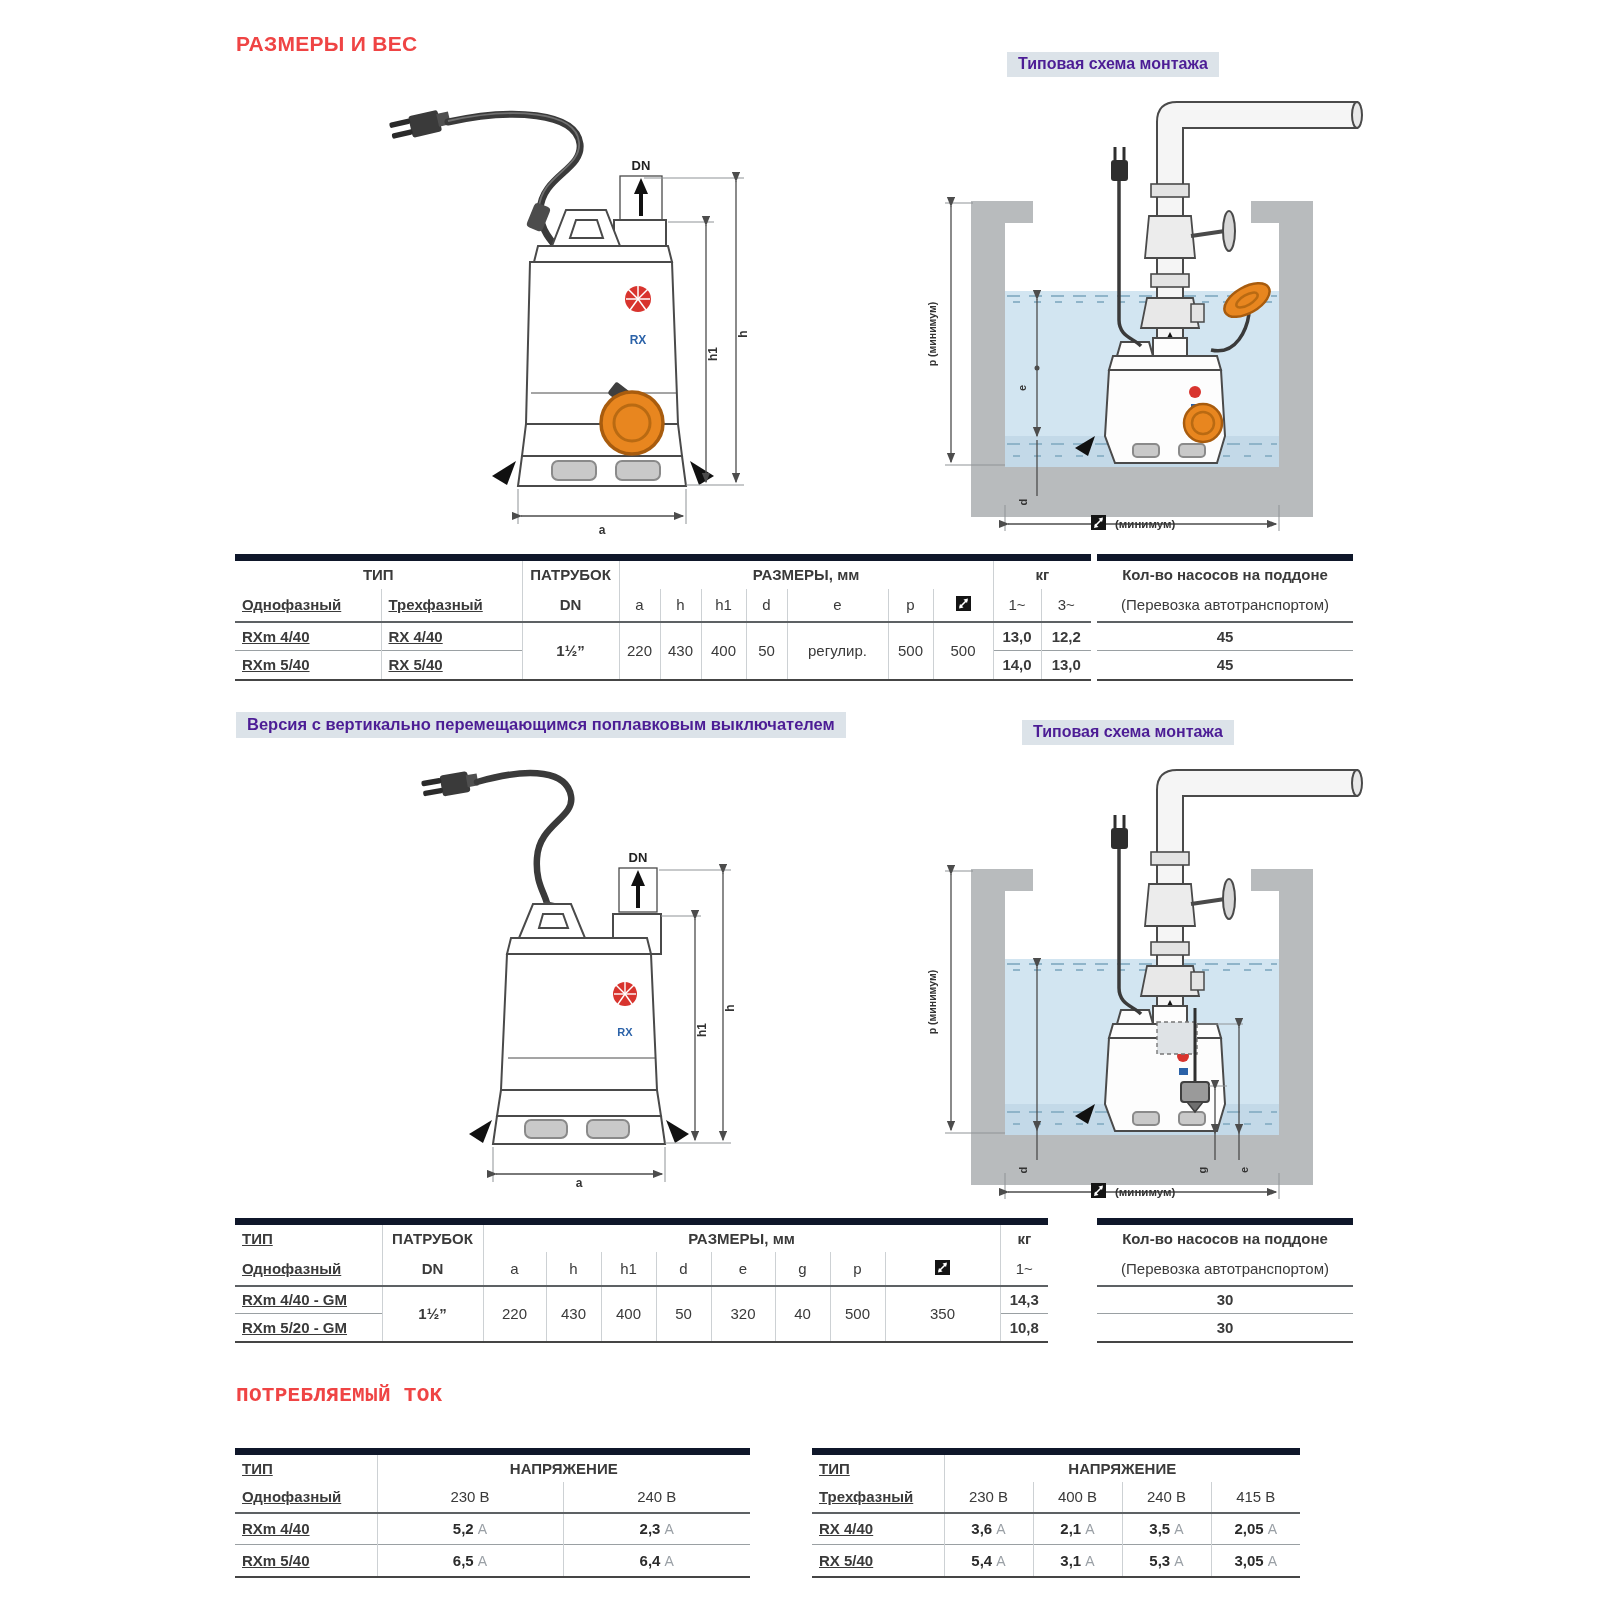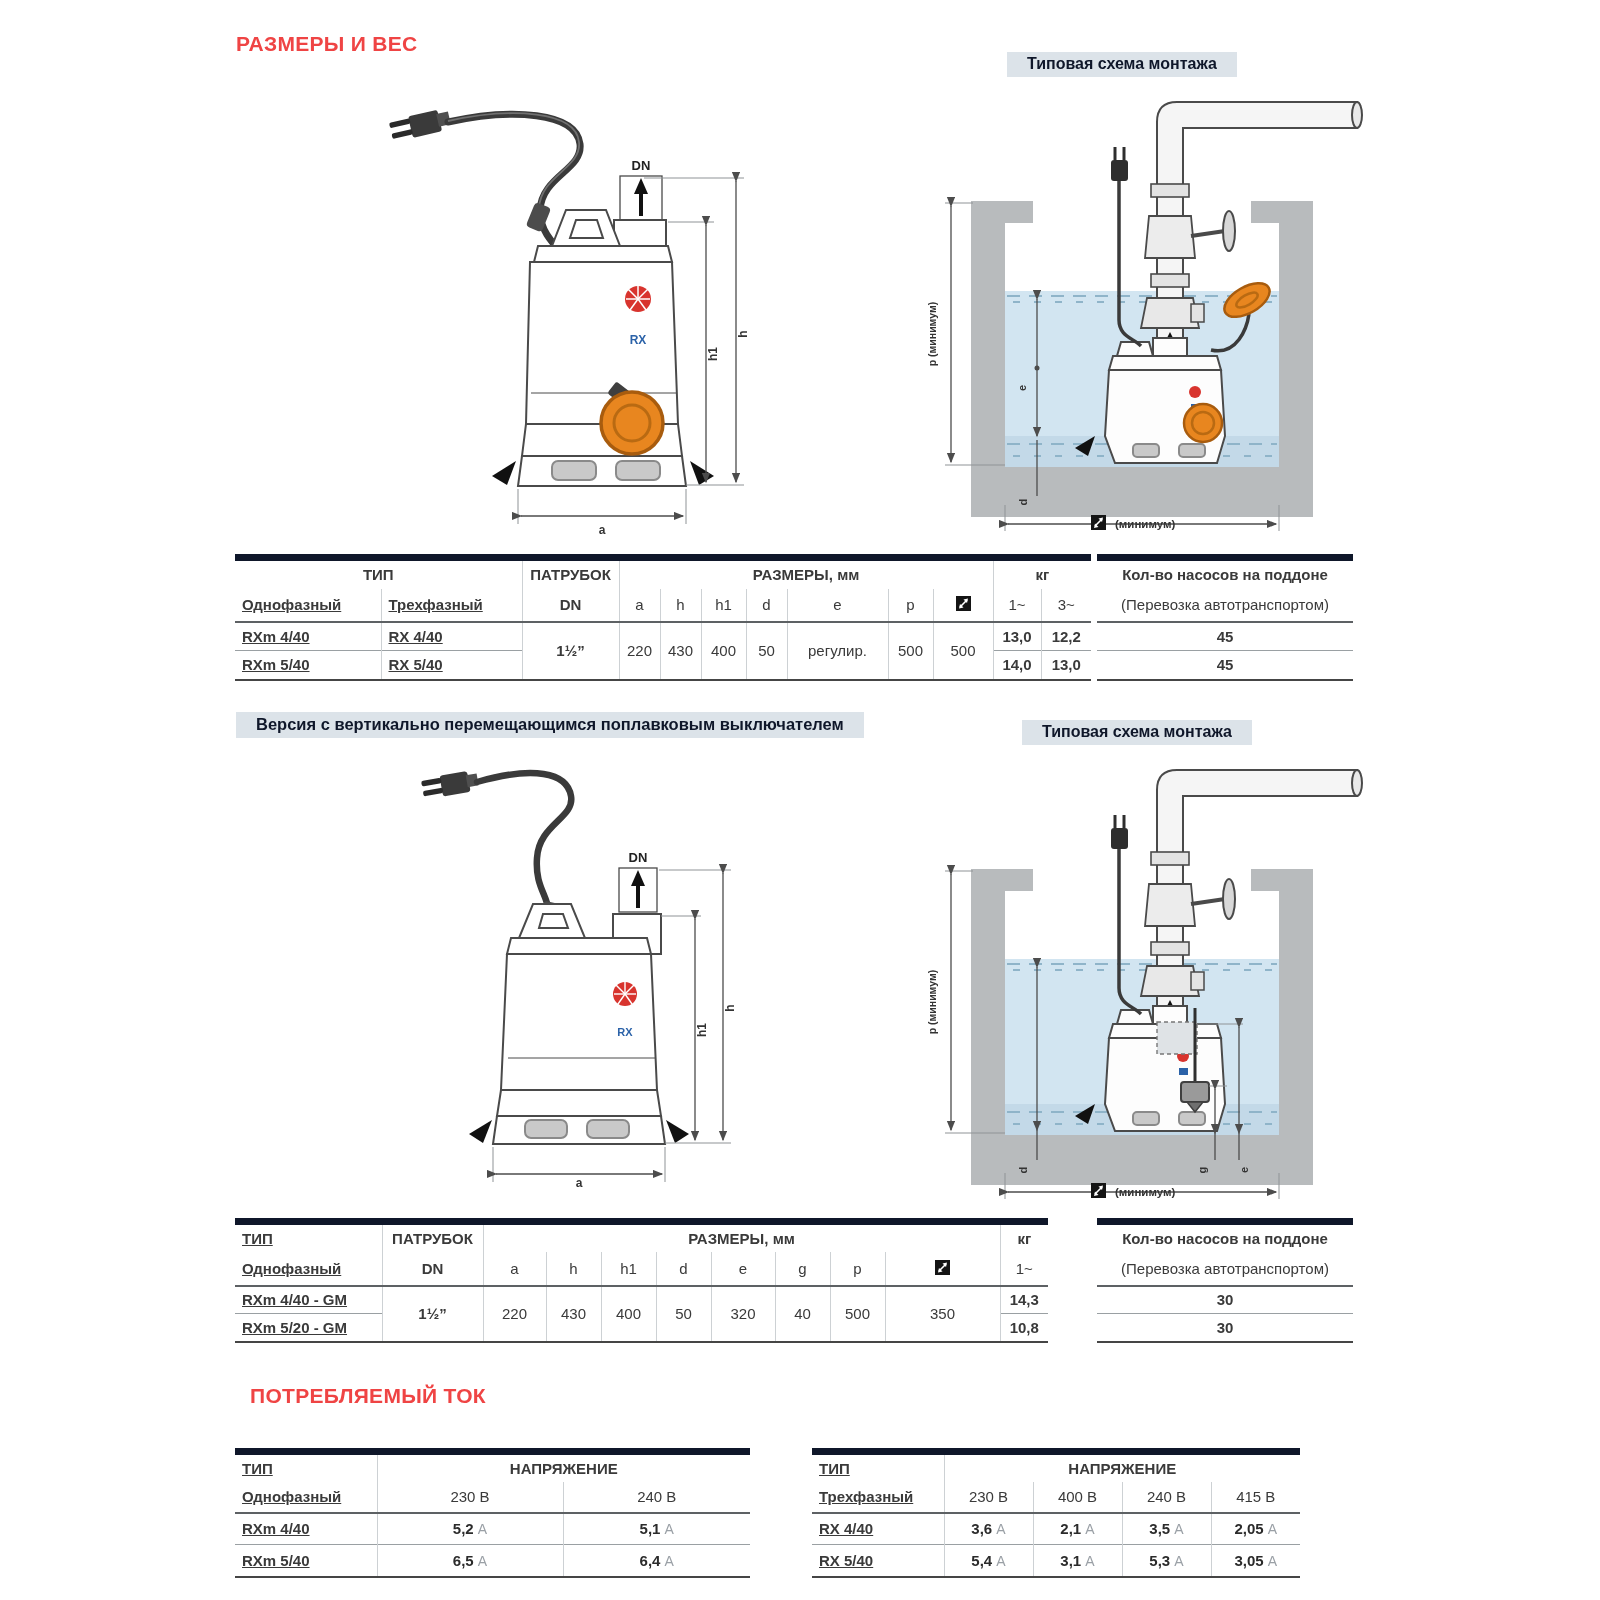--- a/index.html
+++ b/index.html
@@ -2,21 +2,21 @@
 <html><head>
 <meta charset="utf-8">
 <style>
   html,body { margin:0; padding:0; }
   body {
     width:1600px; height:1600px; position:relative; background:#ffffff;
     font-family:"Liberation Sans", sans-serif; color:#333;
   }
   .abs { position:absolute; }
   .sec-title { position:absolute; color:#ef4444; font-weight:bold; font-size:21px; letter-spacing:.3px; }
-  .hl { position:absolute; background:#dce3e9; color:#0f172a; font-weight:bold; font-size:16px; padding:3px 20px 4px; white-space:nowrap; }
+  .hl { position:absolute; background:#dce3e9; color:#4c1d95; font-weight:bold; font-size:16px; padding:3px 11px 4px; white-space:nowrap; }
 
   table { border-collapse:collapse; table-layout:fixed; position:absolute; }
   .dimtab { border-top:7px solid #0f172a; border-bottom:2px solid #454545; }
   .dimtab th, .dimtab td {
     font-weight:normal; font-size:15px; color:#3a3a3a; text-align:center;
     padding:0; overflow:hidden; white-space:nowrap;
   }
   .dimtab thead tr:last-child th { border-bottom:2px solid #5d6164; }
   .dimtab tbody tr + tr td { border-top:1px solid #9aa0a3; }
   .b { font-weight:bold !important; color:#2b2b2b; }
@@ -28,21 +28,21 @@
   .sqicon { display:inline-block; vertical-align:middle; }
   svg text { font-family:"Liberation Sans", sans-serif; }
 </style>
 </head>
 <body>
 
 <div class="sec-title" style="left:236px; top:32px;">РАЗМЕРЫ И ВЕС</div>
 <div class="hl" style="left:1007px; top:52px;">Типовая схема монтажа</div>
 <div class="hl" style="left:236px; top:712px; font-size:16.5px;">Версия с вертикально перемещающимся поплавковым выключателем</div>
 <div class="hl" style="left:1022px; top:720px;">Типовая схема монтажа</div>
-<div class="sec-title" style="left:250px; top:1384px;">ПОТРЕБЛЯЕМЫЙ ТОК</div>
+<div class="sec-title" style="left:236px; top:1384px;font-family:Liberation Mono, monospace;">ПОТРЕБЛЯЕМЫЙ ТОК</div>
 
 <svg class="abs" style="left:380px; top:92px;" width="395" height="452" viewBox="0 0 395 452">
   <defs>
     <marker id="a1" markerWidth="9" markerHeight="9" refX="7" refY="3.2" orient="auto">
         <path d="M0,0 L8,3.2 L0,6.4 z" fill="#4c4c4c"></path>
       </marker>
   </defs>
 
   <g transform="rotate(-13 40 32)">
     <rect x="30" y="22" width="30" height="22" rx="3" fill="#3a3a3a"></rect>
@@ -538,21 +538,21 @@
     <tr style="height:31px;">
       <th class="b lft">Однофазный</th>
       <th class="vl">230 В</th>
       <th class="vl">240 В</th>
     </tr>
   </thead>
   <tbody>
     <tr style="height:32px;">
       <td class="b lft">RXm 4/40</td>
       <td class="vl"><span class="b">5,2</span> <span class="unit">A</span></td>
-      <td class="vl"><span class="b">5,1</span> <span class="unit">A</span></td>
+      <td class="vl"><span class="b">2,3</span> <span class="unit">A</span></td>
     </tr>
     <tr style="height:32px;">
       <td class="b lft">RXm 5/40</td>
       <td class="vl"><span class="b">6,5</span> <span class="unit">A</span></td>
       <td class="vl"><span class="b">6,4</span> <span class="unit">A</span></td>
     </tr>
   </tbody>
 </table>
 
 <table class="dimtab" style="left:812px; top:1448px; width:488px;">

